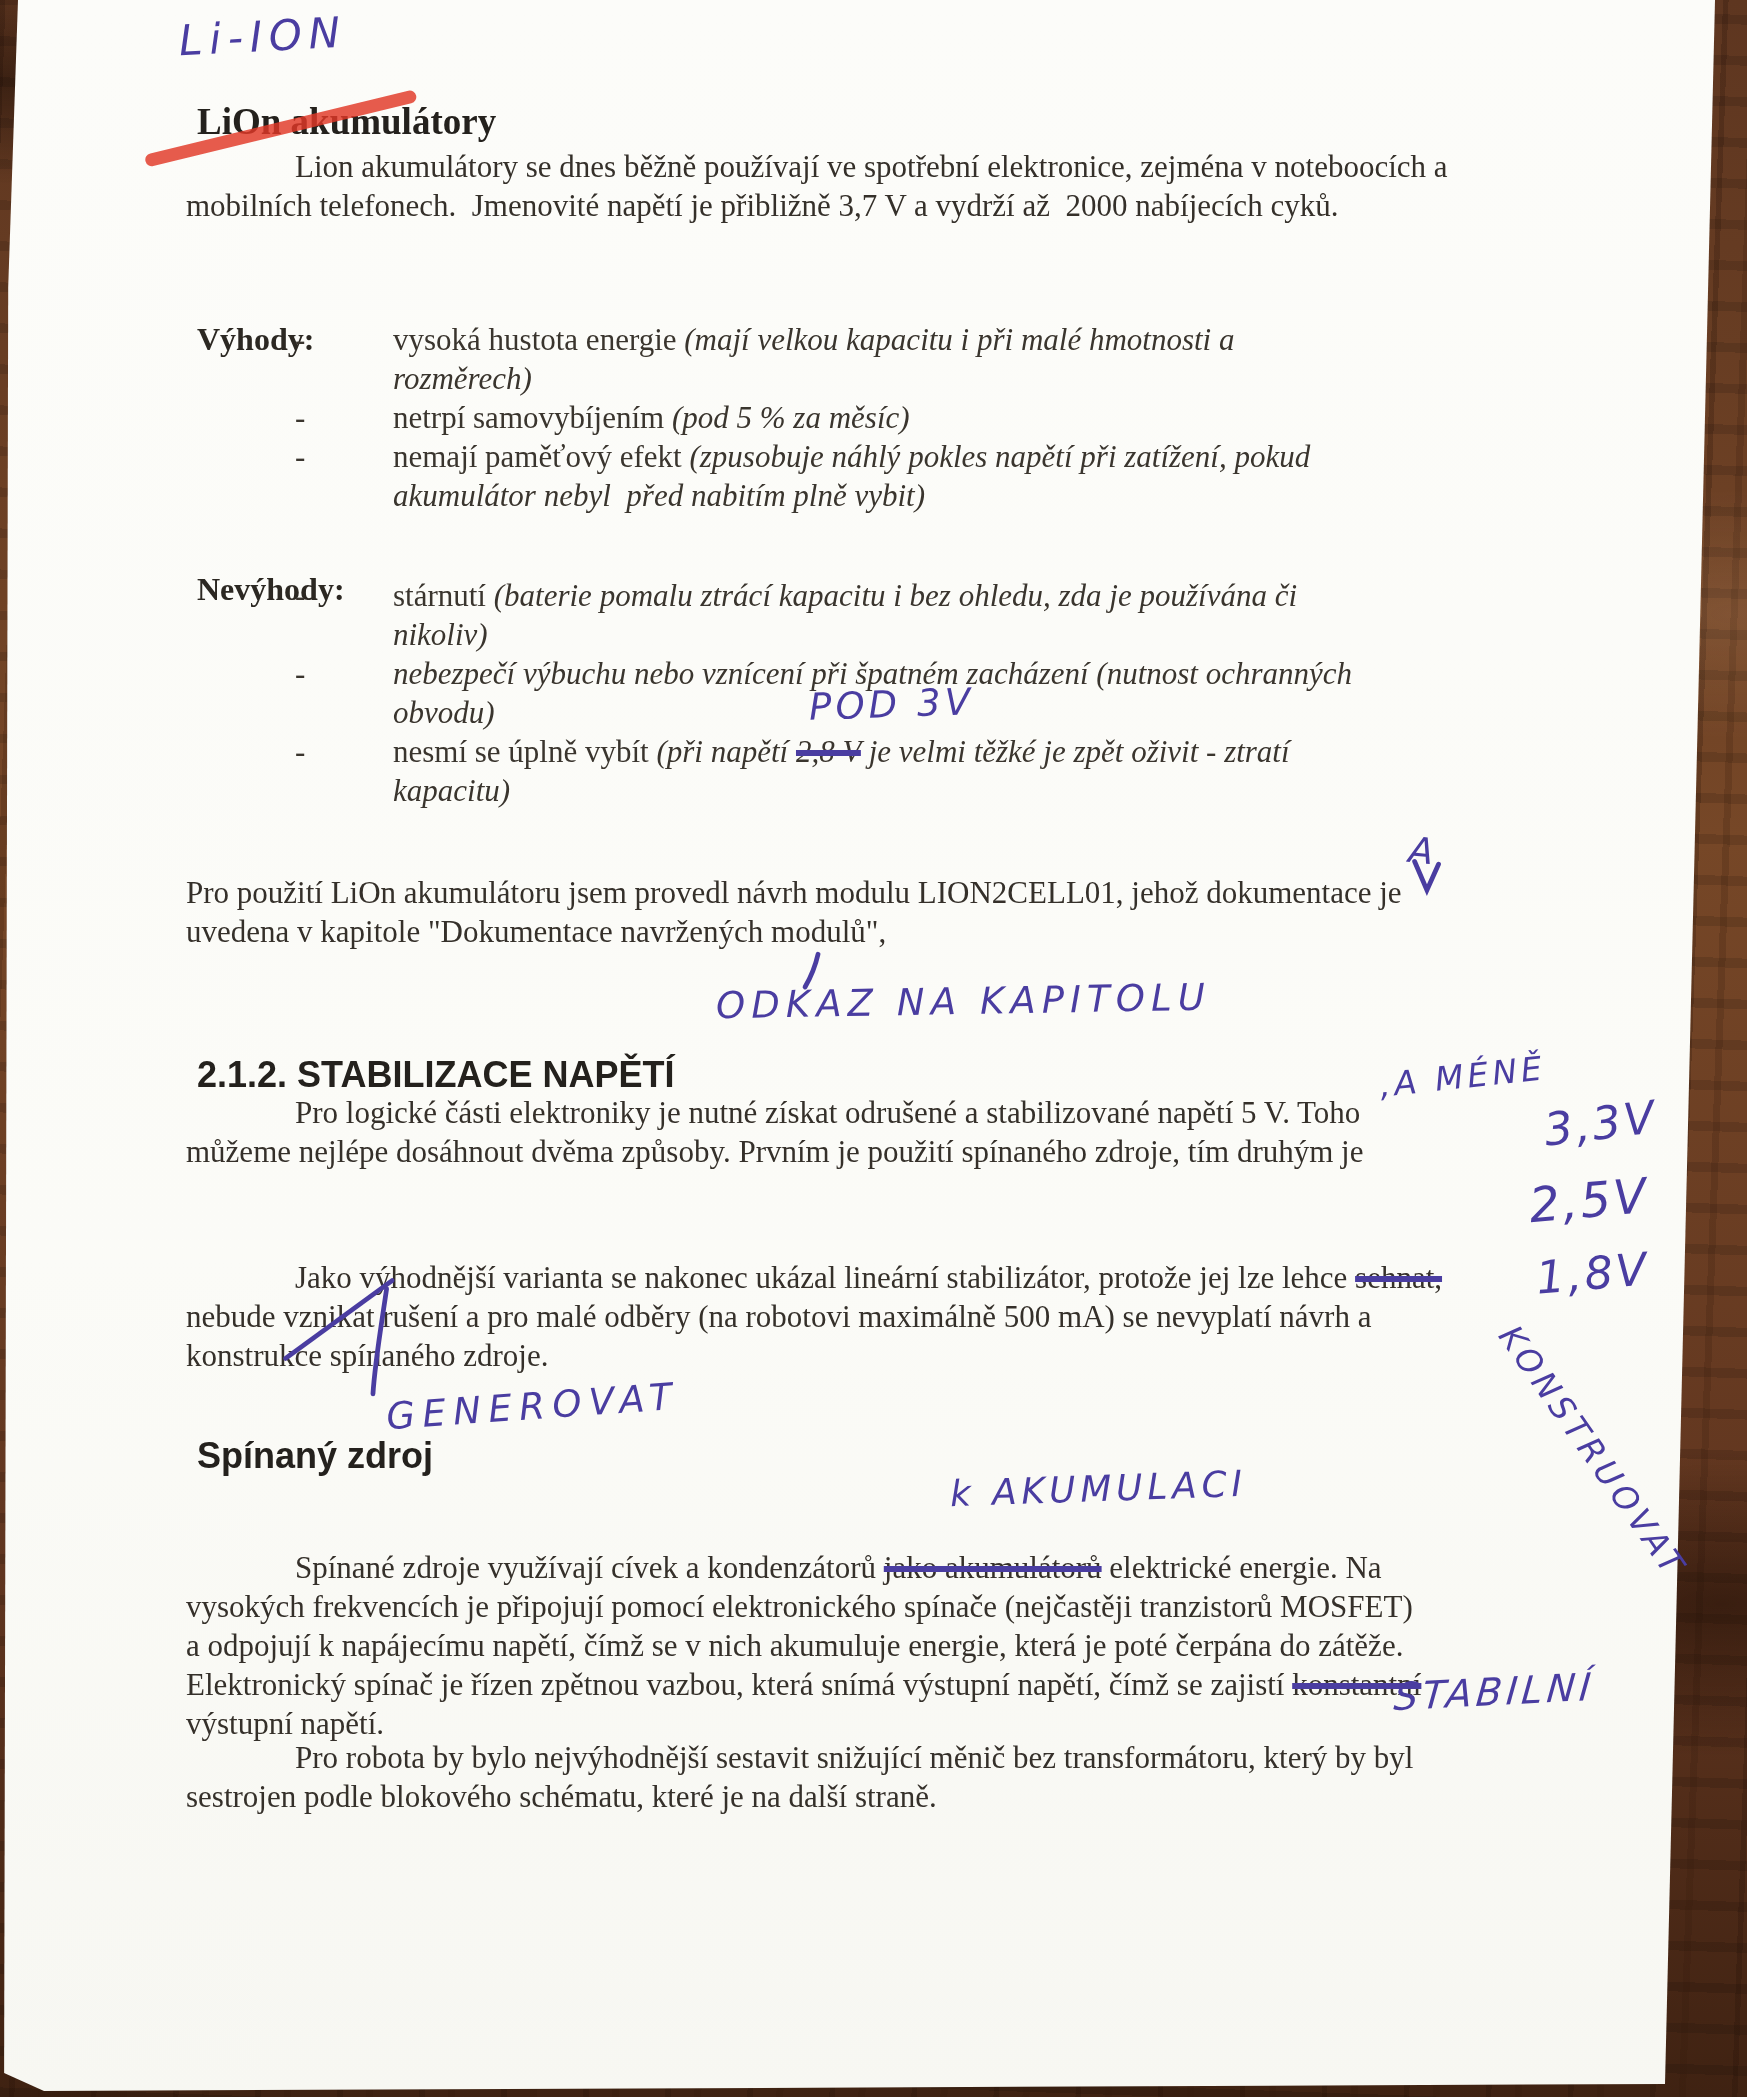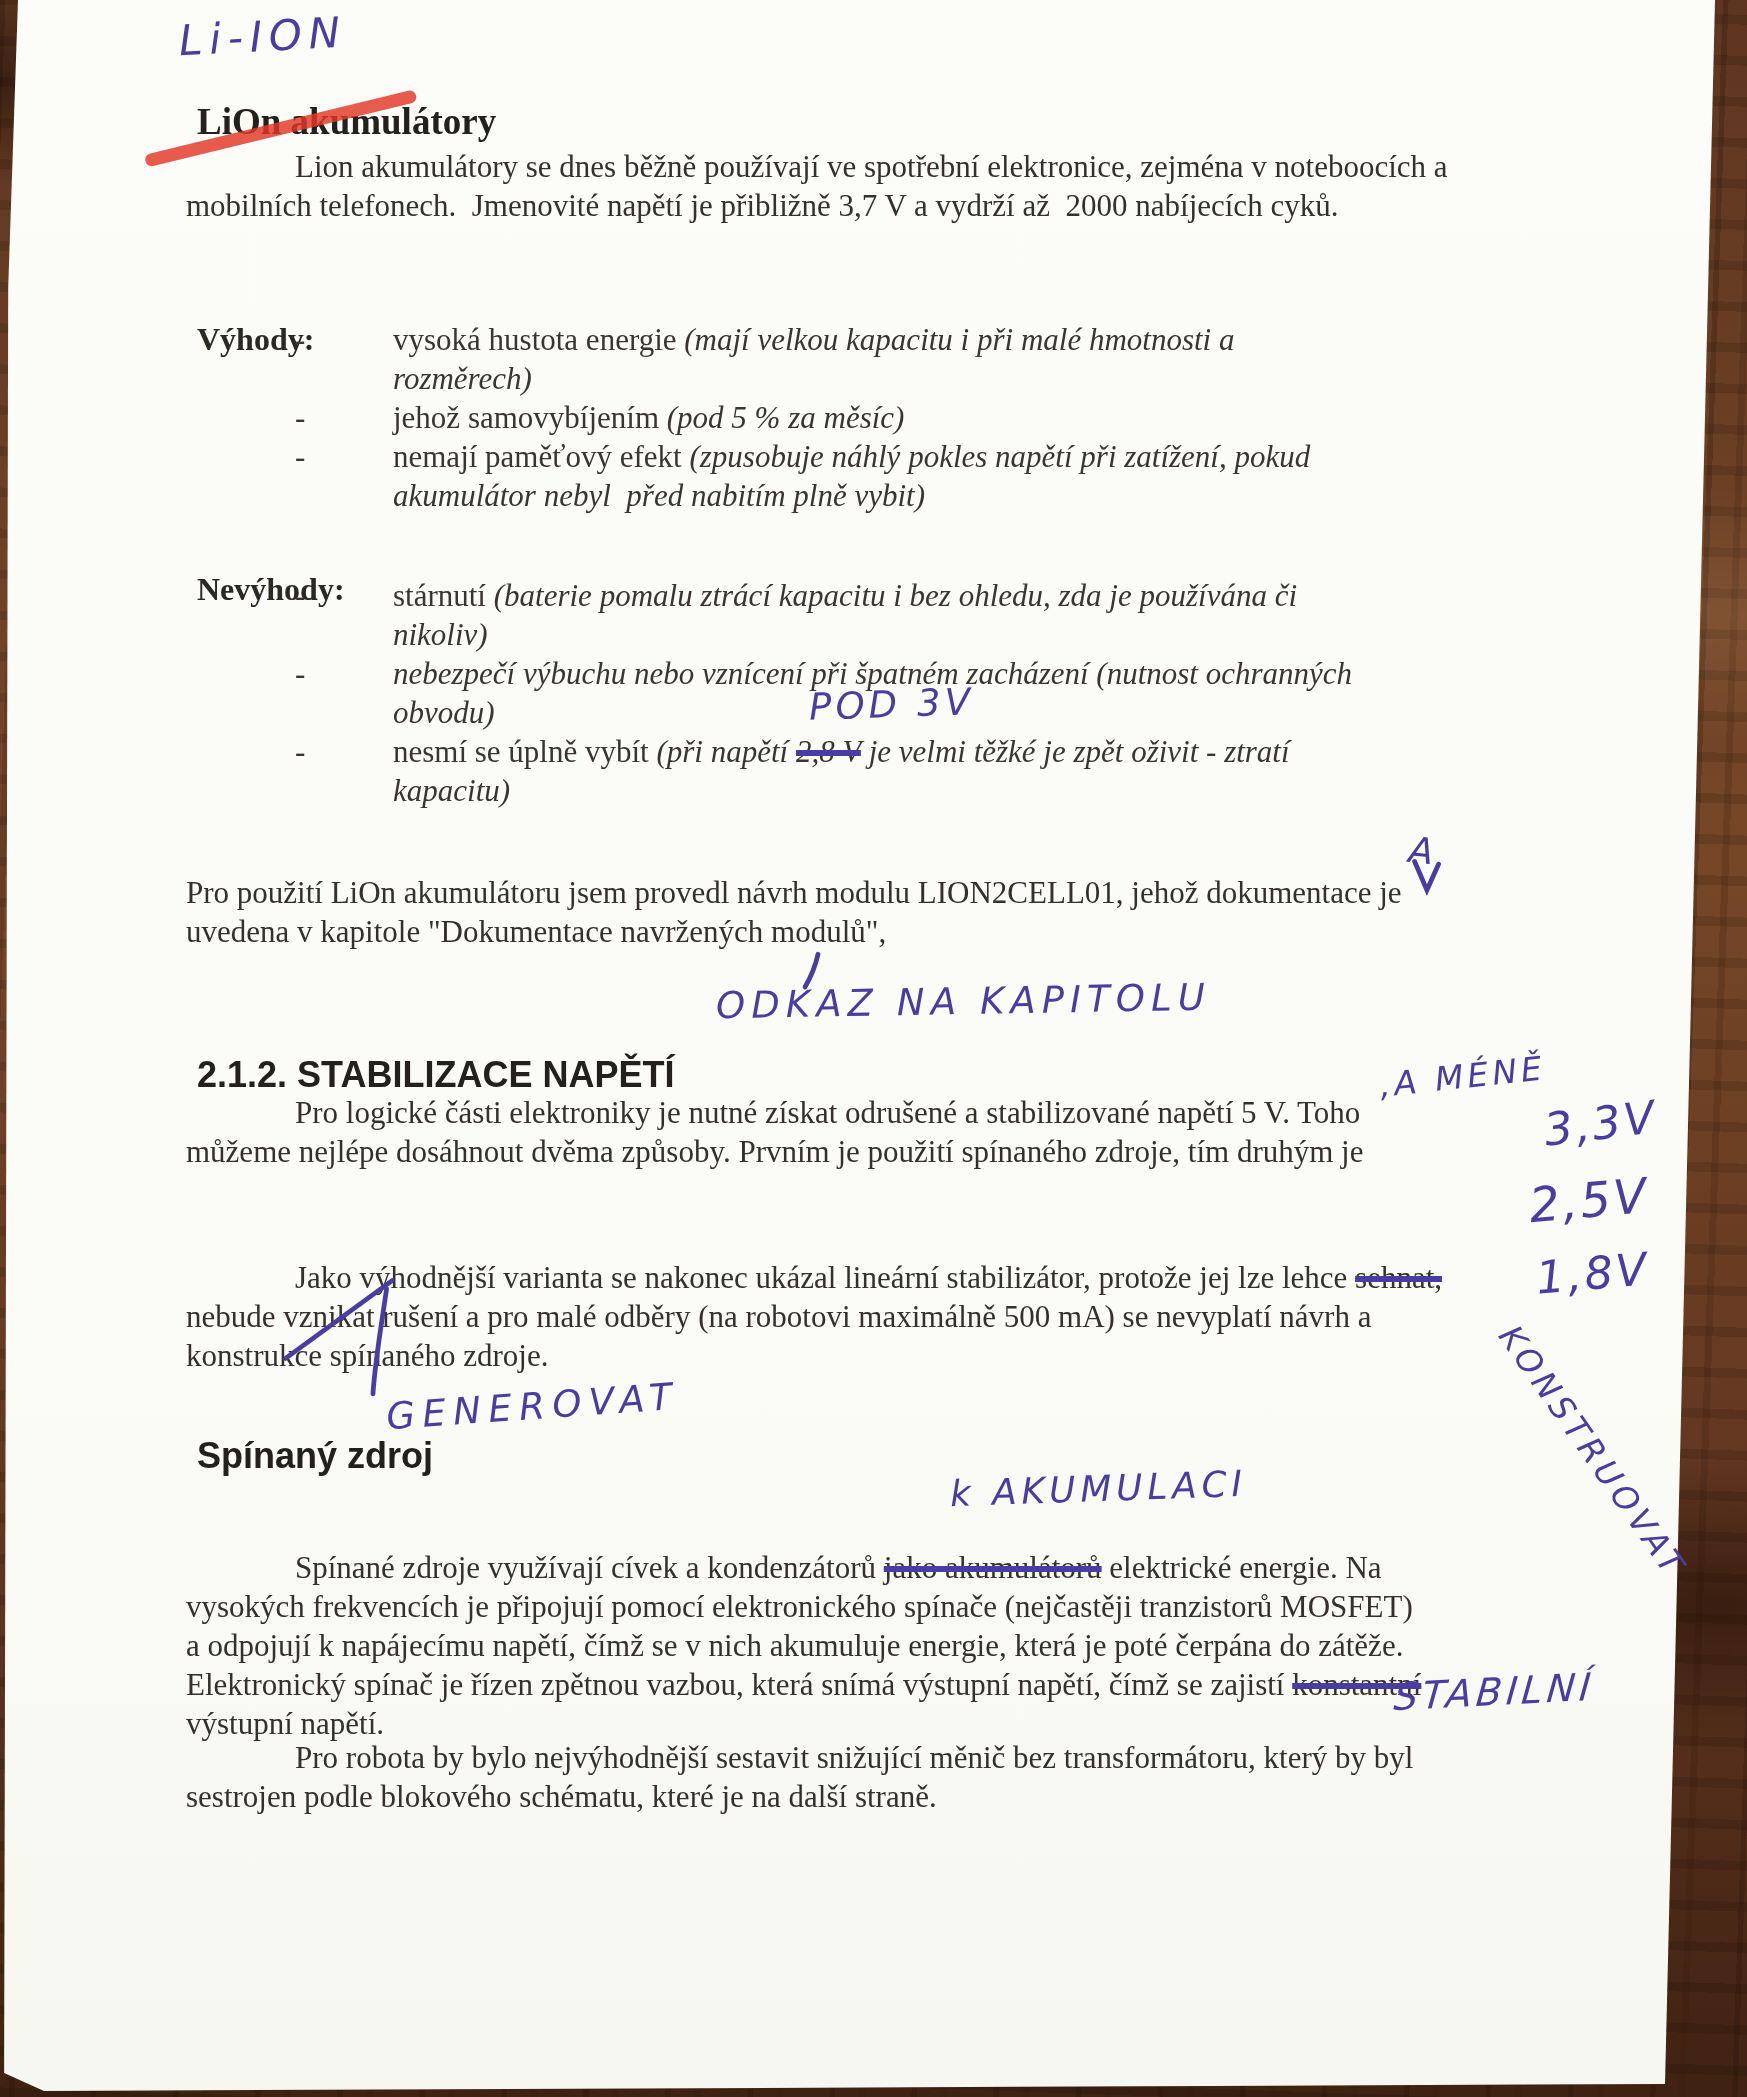--- a/index.html
+++ b/index.html
@@ -50,21 +50,21 @@
 
 <div class="h-serif" style="left:197px;top:289px;">Výhody:</div>
 <div class="bullets" style="top:320px;">
     <div class="bullet-item">
       <span class="dash">-</span>
       <div class="tl"><span class="seg">vysoká hustota energie </span><span class="seg it">(mají velkou kapacitu i při malé hmotnosti a</span></div>
       <div class="tl"><span class="seg it">rozměrech)</span></div>
     </div>
     <div class="bullet-item">
       <span class="dash">-</span>
-      <div class="tl"><span class="seg">jehož samovybíjením </span><span class="seg it">(pod 5 % za měsíc)</span></div>
+      <div class="tl"><span class="seg">netrpí samovybíjením </span><span class="seg it">(pod 5 % za měsíc)</span></div>
     </div>
     <div class="bullet-item">
       <span class="dash">-</span>
       <div class="tl"><span class="seg">nemají paměťový efekt </span><span class="seg it">(zpusobuje náhlý pokles napětí při zatížení, pokud</span></div>
       <div class="tl"><span class="seg it">akumulátor nebyl  před nabitím plně vybit)</span></div>
     </div>
   </div>
 
 <div class="h-serif" style="left:197px;top:539px;">Nevýhody:</div>
 <div class="bullets" style="top:576px;">

